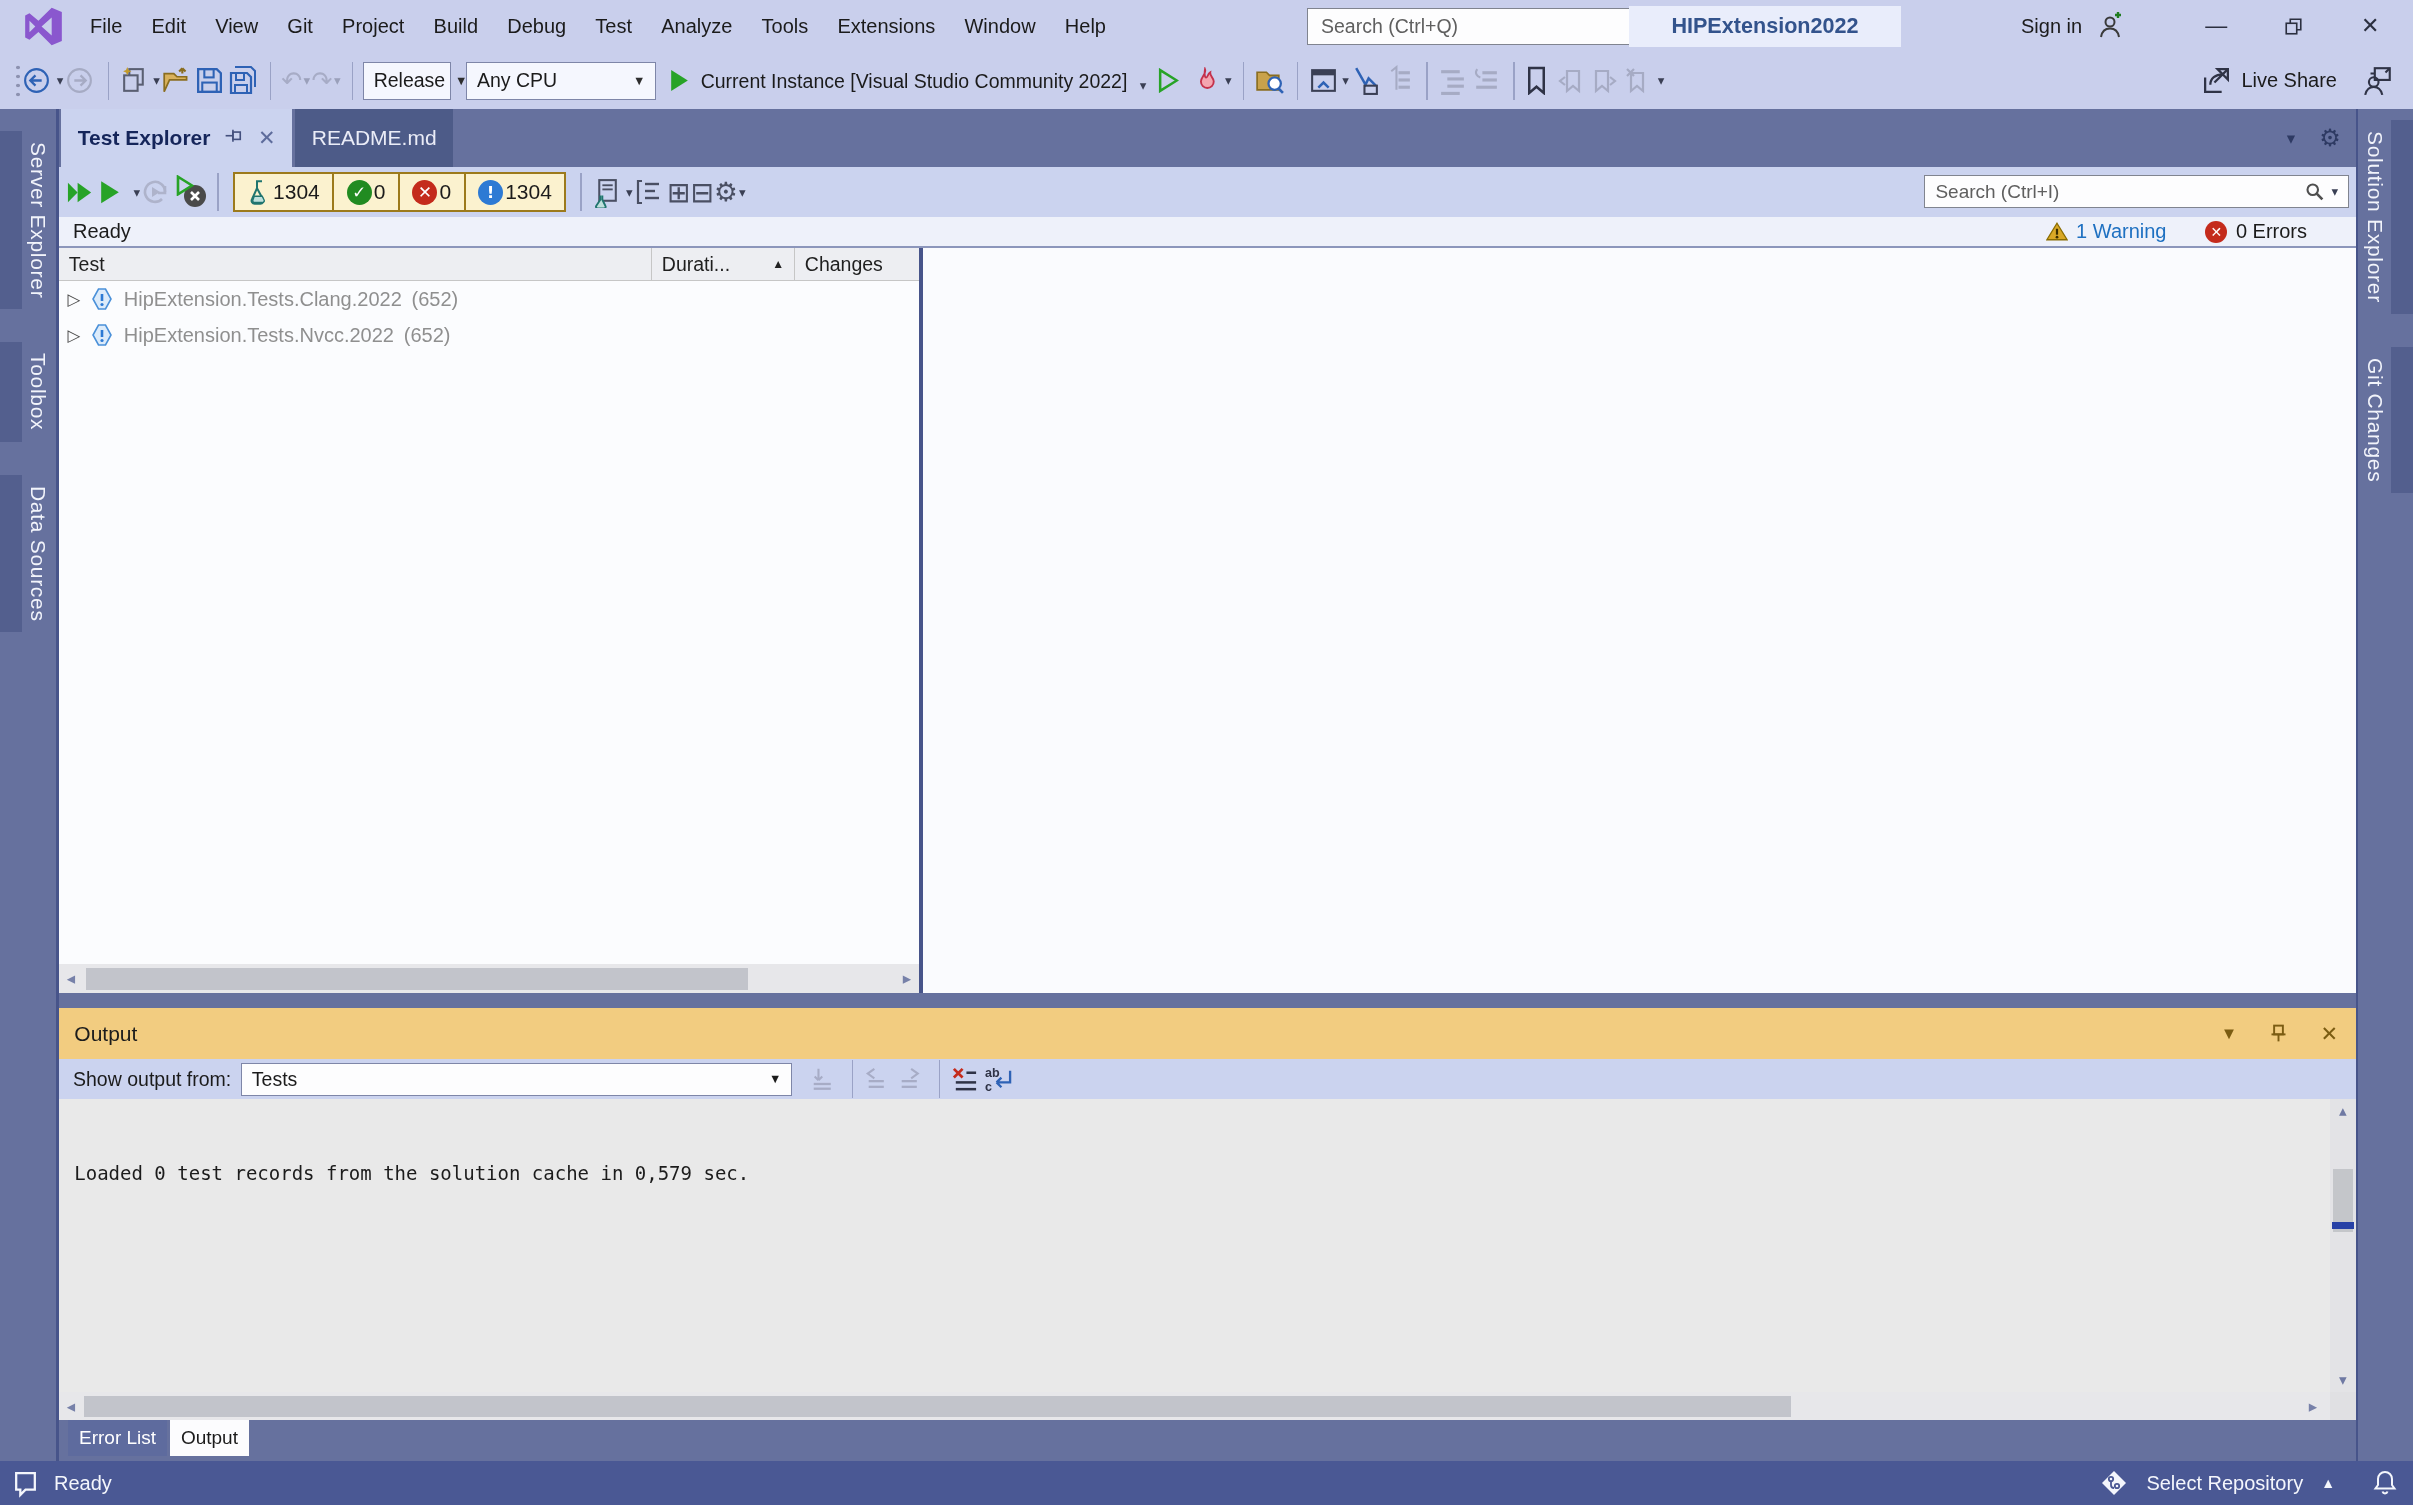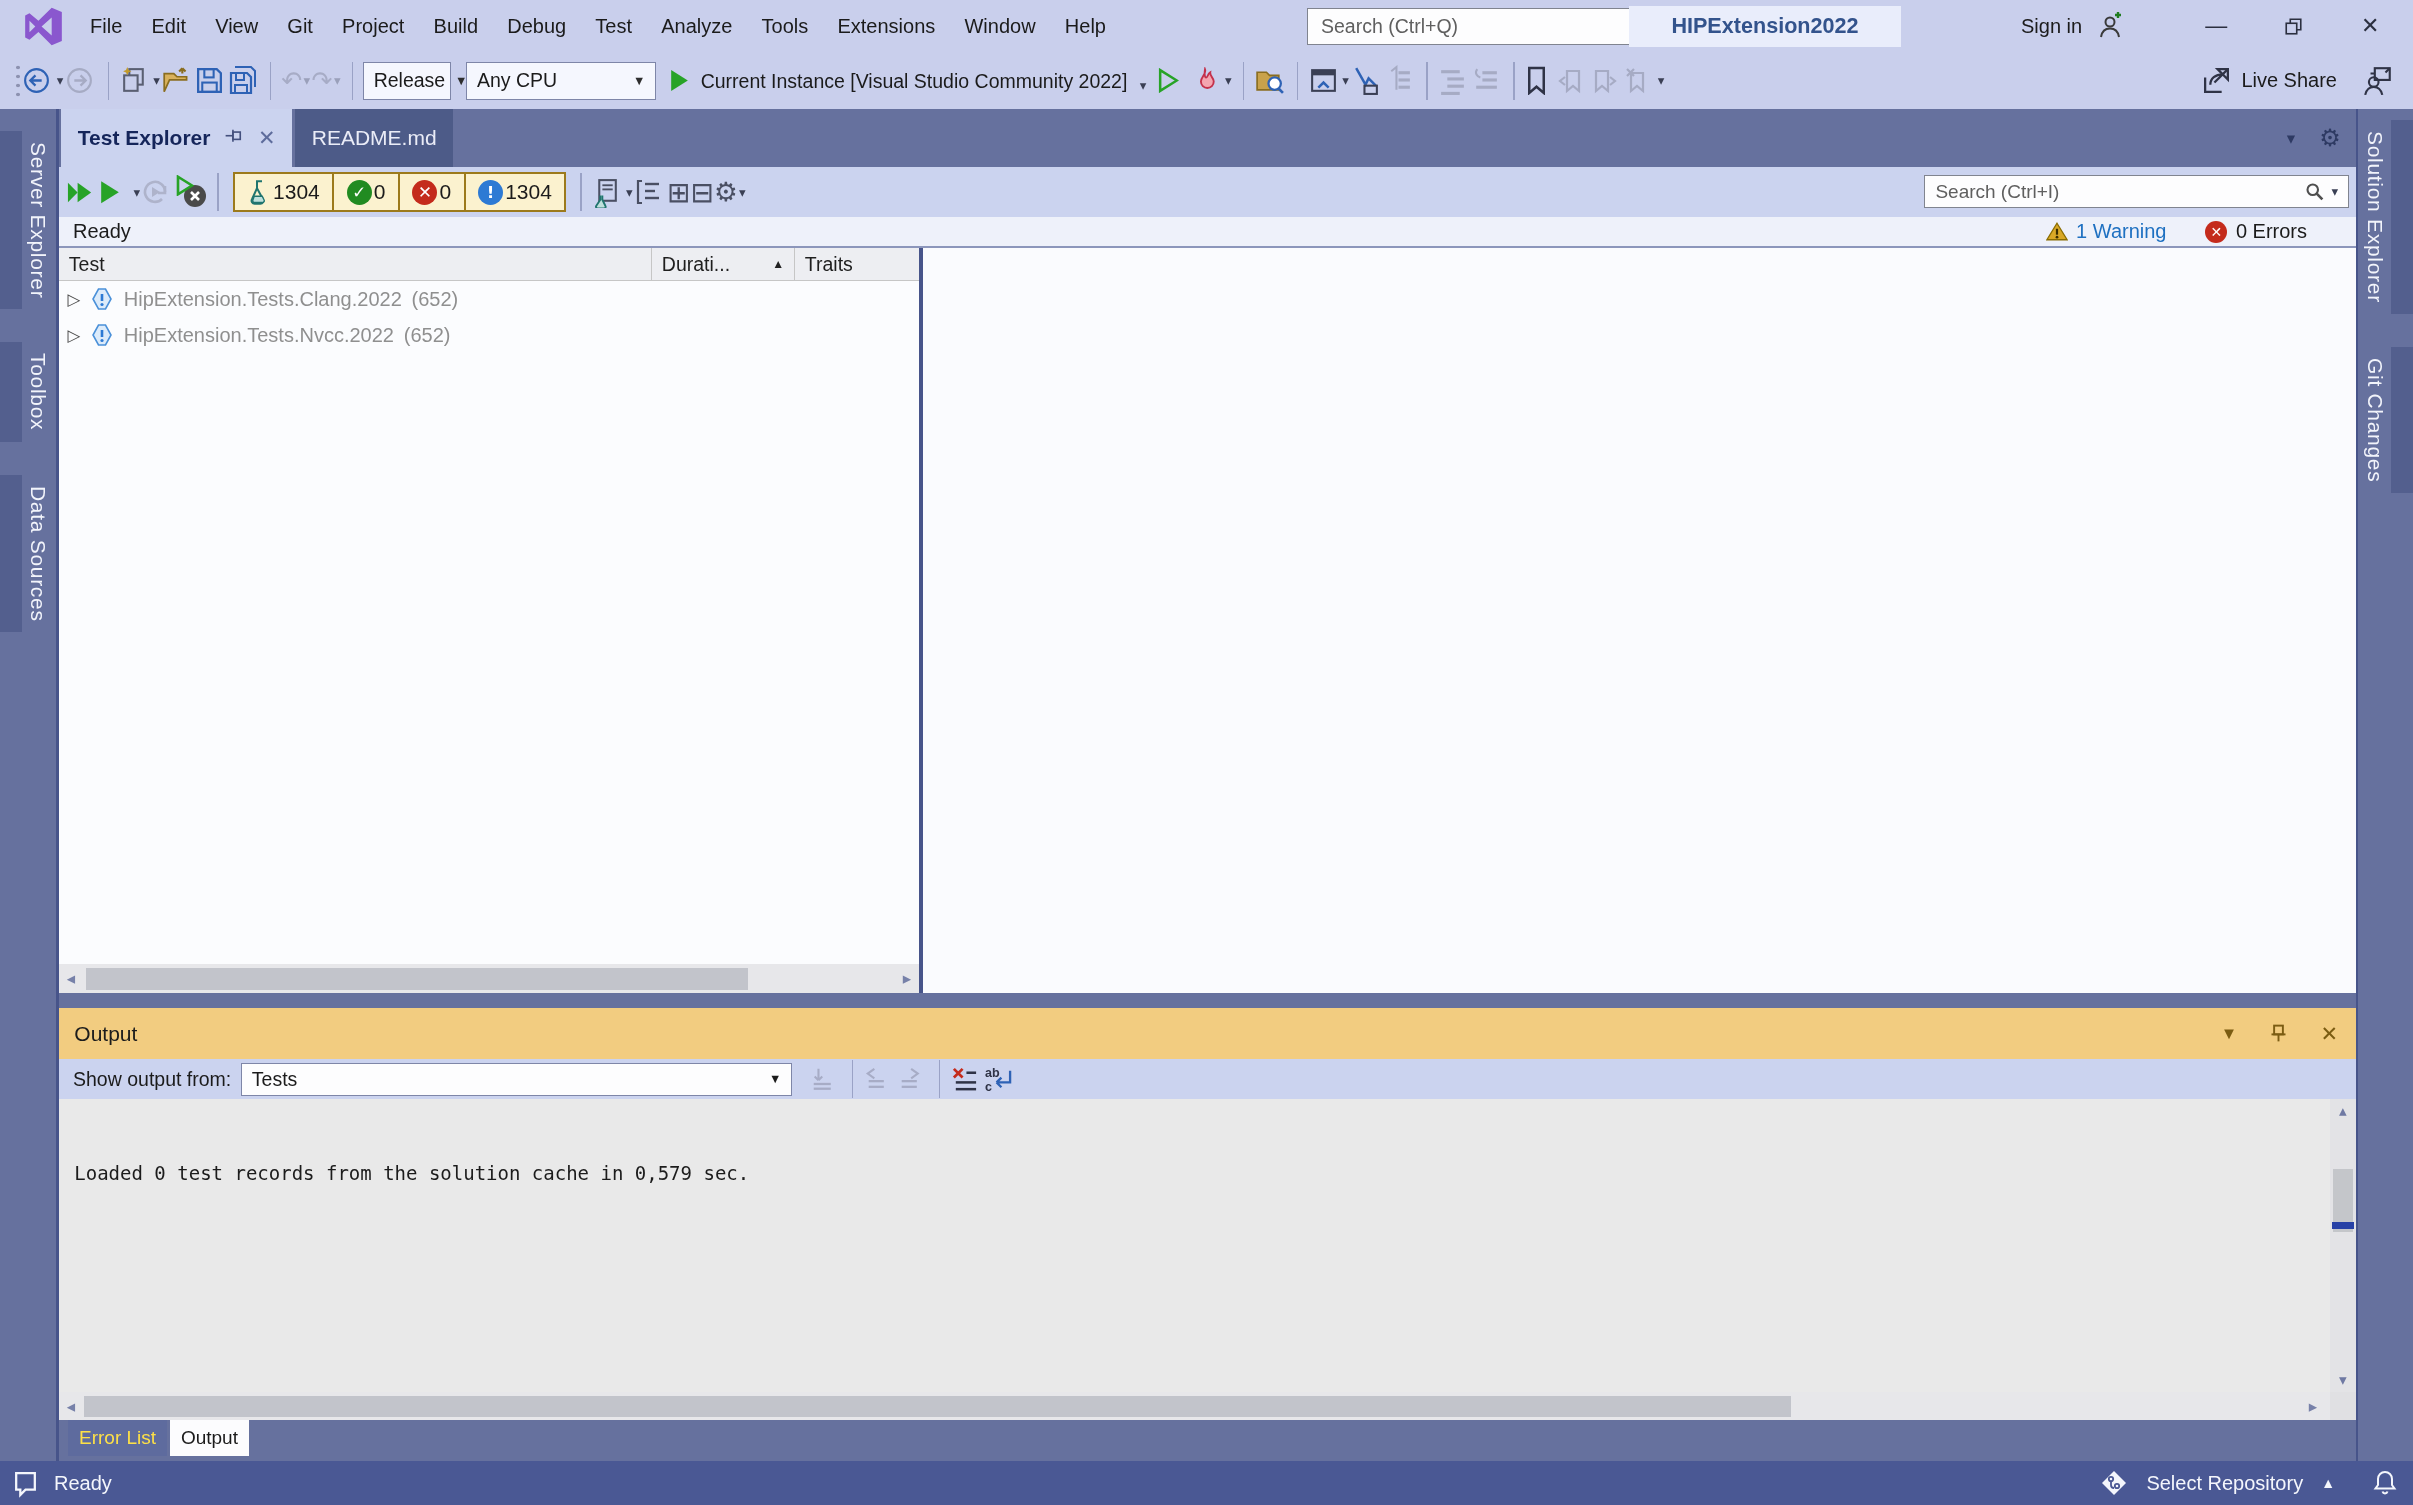--- a/index.html
+++ b/index.html
@@ -99,21 +99,21 @@
   .vs-arrow { position:absolute; left:0; width:26.5px; height:24px; display:flex; align-items:center; justify-content:center; color:#6F79A3; font-size:15.3px; }
   .vs-thumb { position:absolute; left:3.5px; right:3.5px; background:#C4C6CA; }
   .vs-mark { position:absolute; left:2.1px; right:2.1px; height:7px; background:#2741A6; }
   .output-hscroll { position:absolute; left:0; right:0; bottom:0; height:28px; background:#E7E7EA; }
   .ohs-thumb { position:absolute; top:3.5px; height:21px; background:#C2C4CB; }
   .scroll-corner { position:absolute; right:0; bottom:0; width:26.5px; height:28px; background:#E0E0E3; }
 
   
   .panel-tabs { position:absolute; left:0; right:0; top:1311px; height:41px; display:flex; align-items:flex-start; padding-left:9px; gap:2.8px; }
   .ptab { height:36px; display:flex; align-items:center; padding:0 11px; font-size:19px; }
-  .ptab.inactive { background:#5E6B9E; color:#fde047; }
+  .ptab.inactive { background:#5E6B9E; color:#ffffff; }
   .ptab.active { background:#FCFCFE; color:#1b1b1b; }
 
   
   .statusbar { position:absolute; left:0; right:0; bottom:0; height:44px; background:#4A5894; color:#F4F6FC; display:flex; align-items:center; font-size:20px; }
   .sb-right { margin-left:auto; display:flex; align-items:center; gap:18px; margin-right:14px; }
   svg { display:block; }
 </style>
 </head>
 <body>
 
@@ -501,21 +501,21 @@
     <div class="test-pane">
       <div class="cols-header">
         <div class="col c-test">
           <span>Test</span>
         </div>
         <div class="col c-dur">
           <span>Durati...</span>
           <span class="sort-arrow">▲</span>
         </div>
         <div class="col c-traits">
-          <span>Traits</span>
+          <span>Changes</span>
         </div>
       </div>
       <div class="test-row">
         <span class="expander">▷</span>
         <span>
           <svg viewBox="0 0 24 24" width="24" height="24">
               <path d="M8.5 2h7l5.5 10-5.5 10h-7L3 12z" fill="#DCEBFA" stroke="#4A90D9" stroke-width="1.6"></path>
               <line x1="12" y1="7" x2="12" y2="14" stroke="#2D7AD4" stroke-width="2.6"></line>
               <circle cx="12" cy="17.5" r="1.6" fill="#2D7AD4"></circle>
             </svg>

